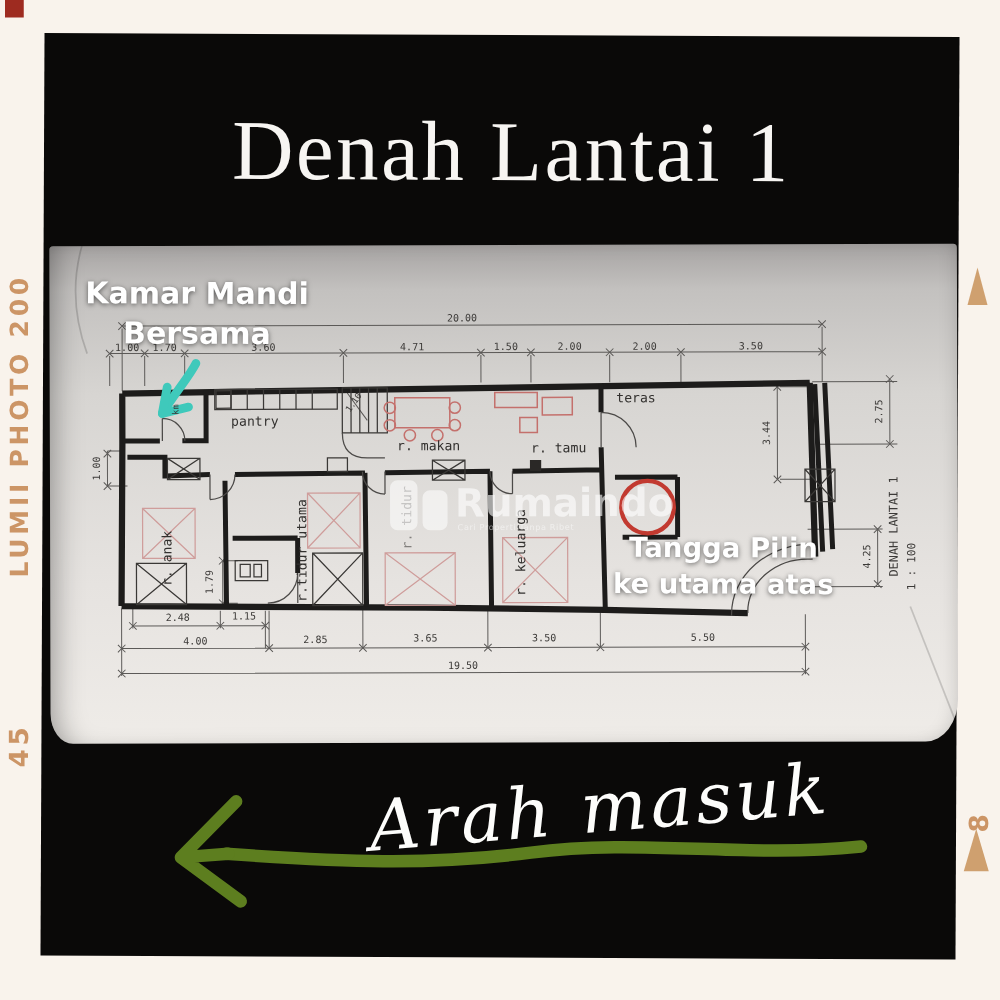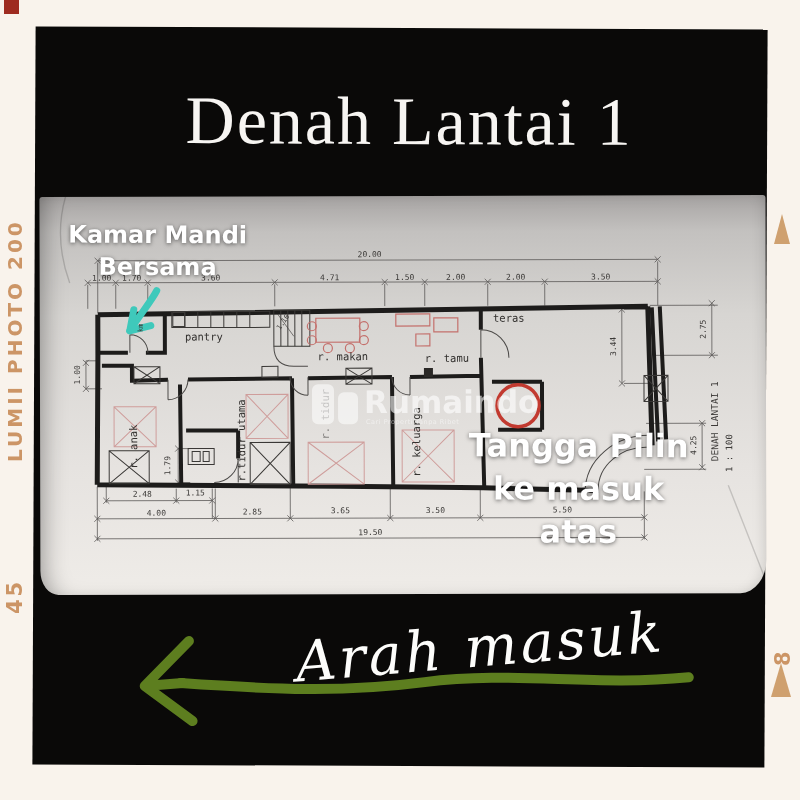--- a/index.html
+++ b/index.html
@@ -47,21 +47,21 @@
   text.d{font:8px "DejaVu Sans Mono",monospace;fill:#3c3a38}
   text.r{font:10.5px "DejaVu Sans Mono",monospace;fill:#33312f}
   text.sm{font:7px "DejaVu Sans Mono",monospace;fill:#3c3a38}
   .wm-text{font:bold 31px "DejaVu Sans",sans-serif;fill:rgba(255,255,255,.6)}
   .wm-tag{font:6.5px "DejaVu Sans",sans-serif;fill:rgba(255,255,255,.5);letter-spacing:.5px}
   .wm-logo{fill:rgba(255,255,255,.55)}
   
   .note{position:absolute;color:#fff;font-weight:bold;text-align:center;
         text-shadow:0 1px 4px rgba(0,0,0,.55);line-height:1.34}
   #bathroom-note{left:20px;top:192px;width:206px;font-size:24px}
-  #stairs-note{left:434px;top:396px;width:222px;font-size:32px}
+  #stairs-note{left:434px;top:396px;width:222px;font-size:22px}
   
   .garrow-svg{position:absolute;left:0;top:572px;width:732px;height:166px}
   .garrow{stroke:#5d7e1f;stroke-width:10;fill:none;stroke-linecap:round;stroke-linejoin:round}
   .entry{position:absolute;left:262px;top:586px;color:#fdfdfb;
          font-family:"DejaVu Serif",serif;font-style:italic;font-size:56px;
          letter-spacing:3px;transform:rotate(-5deg)}
 </style>
 </head>
 <body>
 
@@ -203,21 +203,21 @@
       </g>
     </svg>
   </div>
 
   <div class="note" id="bathroom-note">
     <span style="display:block">Kamar Mandi</span>
     <span style="display:block">Bersama</span>
   </div>
   <div class="note" id="stairs-note">
     <span style="display:block">Tangga Pilin</span>
-    <span style="display:block">ke masuk atas</span>
+    <span style="display:block">ke utama atas</span>
   </div>
 
   <svg class="garrow-svg" viewBox="0 0 732 166">
     <path class="garrow" d="M656 76 C560 86 480 70 392 82 C310 93 240 90 148 84"></path>
     <path class="garrow" d="M112 87 L156 42 M112 87 L160 122 M112 87 L150 84"></path>
   </svg>
   <div class="entry">Arah masuk</div>
 
 </div>
 

